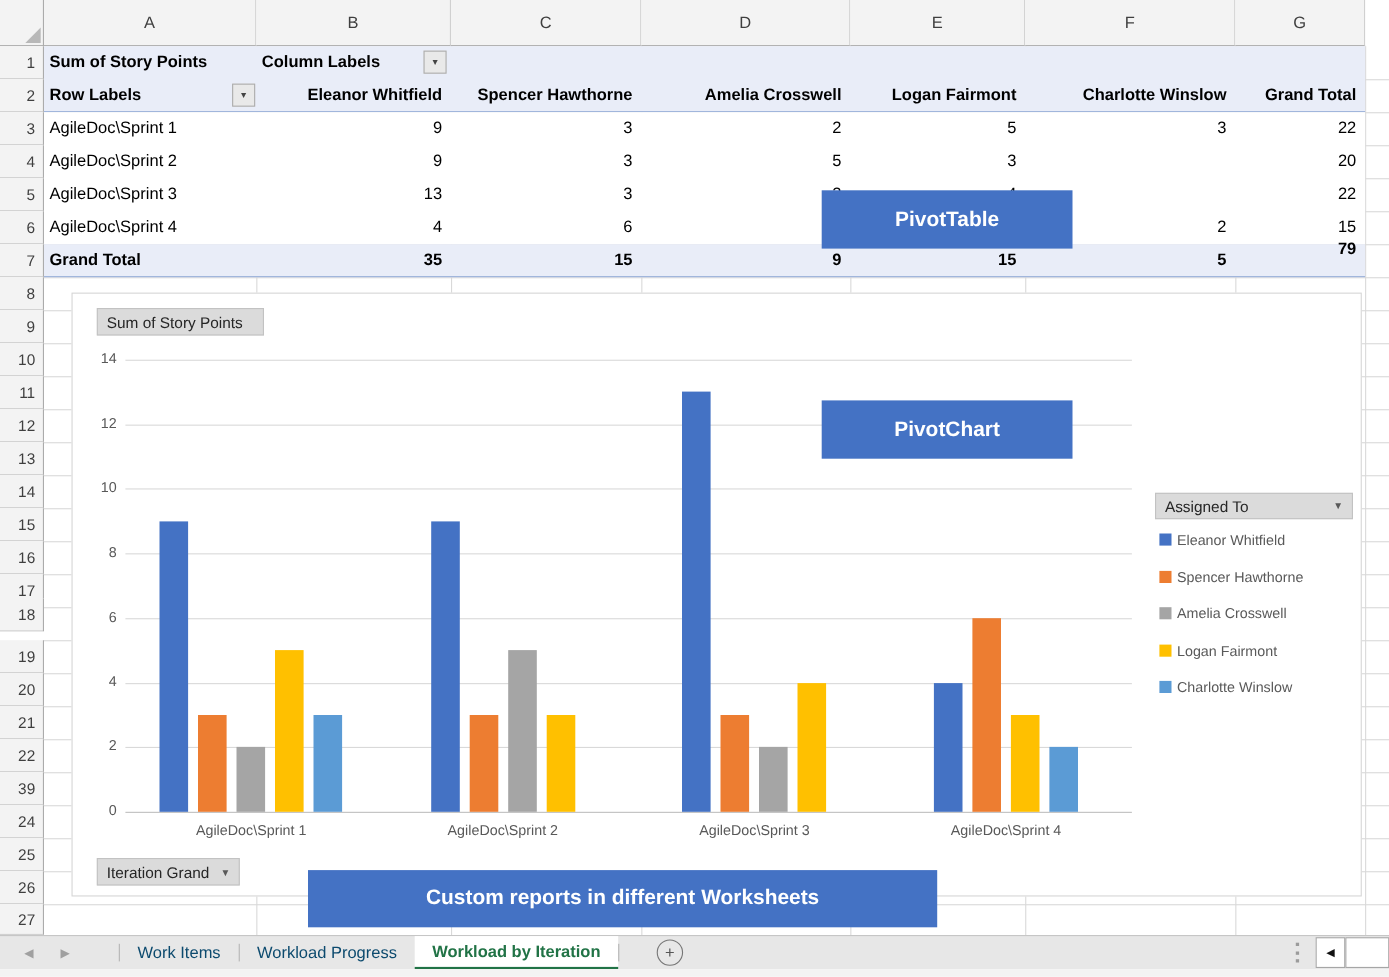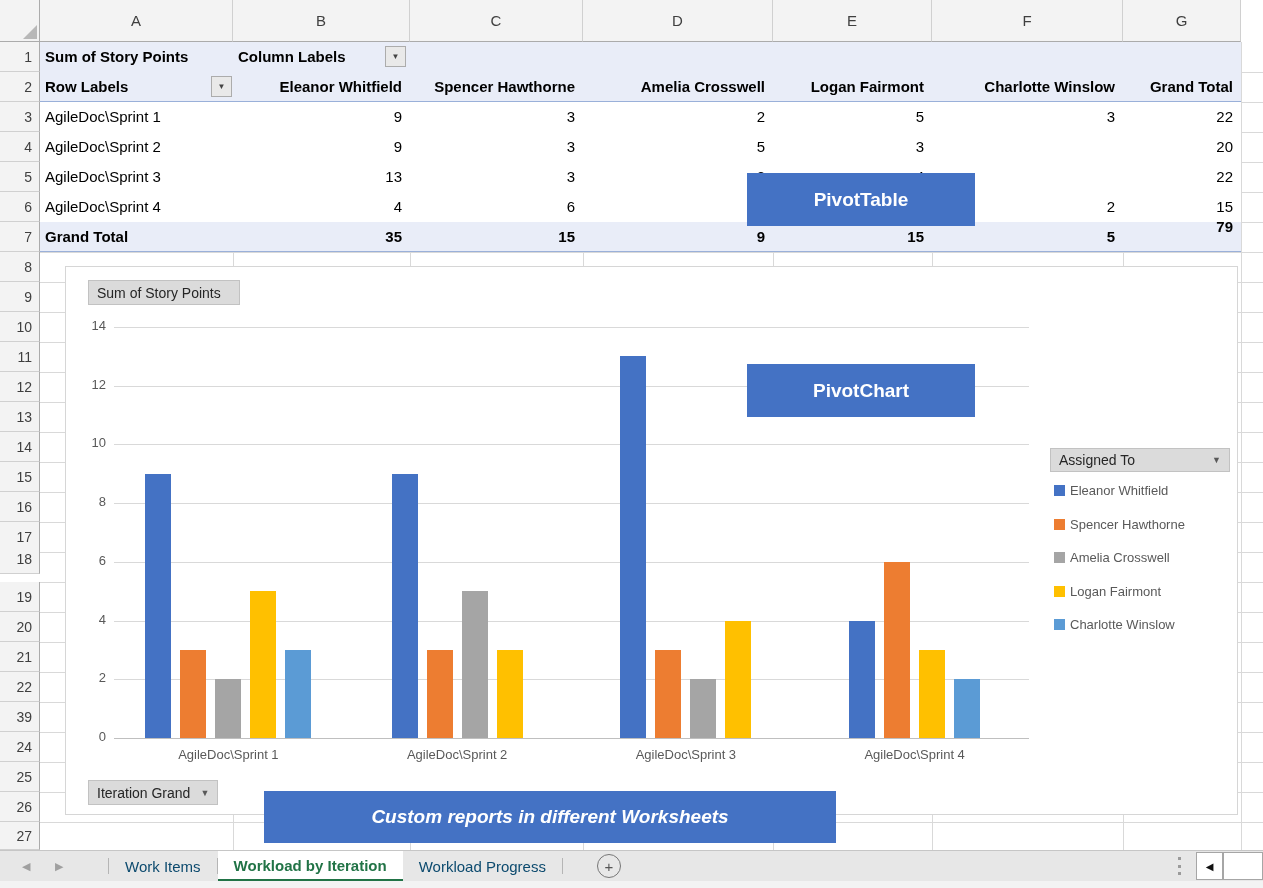--- a/index.html
+++ b/index.html
@@ -253,34 +253,34 @@
     </div>
   <div class="field-btn" id="btn-axis" style="left:22px;top:513px;width:130px;height:25px;">
     <span>Iteration Grand</span>
     <span class="dd">▼</span>
   </div>
 </div>
 
 <div id="banner-layer">
     <div class="banner" style="left: 747px; top: 173px; width: 228px; height: 53px; position: absolute; box-sizing: border-box;">PivotTable</div>
     <div class="banner" style="left: 747px; top: 364px; width: 228px; height: 53px; position: absolute; box-sizing: border-box;">PivotChart</div>
-    <div class="banner" style="left: 264px; top: 791px; width: 572px; height: 52px; position: absolute; box-sizing: border-box; font-style: italic;">Custom reports in different Worksheets</div>
+    <div class="banner" style="left: 280px; top: 791px; width: 572px; height: 52px; position: absolute; box-sizing: border-box;">Custom reports in different Worksheets</div>
   </div>
 
 <div class="abs" id="tabbar">
   <div class="navpad">
     <span class="navarrow" style="left:22px;">◀</span>
     <span class="navarrow" style="left:55px;">▶</span>
   </div>
   <div id="tabs-flex" style="display:flex;align-items:stretch;">
       <span class="tabsep"></span>
       <div class="sheettab">Work Items</div>
       <span class="tabsep"></span>
+      <div class="sheettab">Workload Progress</div>
       <div class="sheettab active">Workload by Iteration</div>
-      <div class="sheettab">Workload Progress</div>
       <span class="tabsep"></span>
       <div class="addsheet">+</div>
     </div>
 </div>
 <div class="abs" id="tab-dots">
     <i></i>
     <i></i>
     <i></i>
   </div>
 <div class="abs" id="hscroll-left">◀</div>

